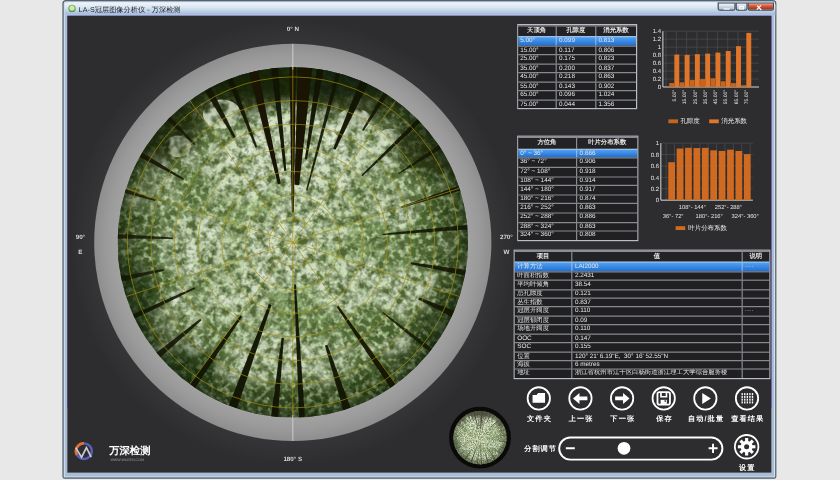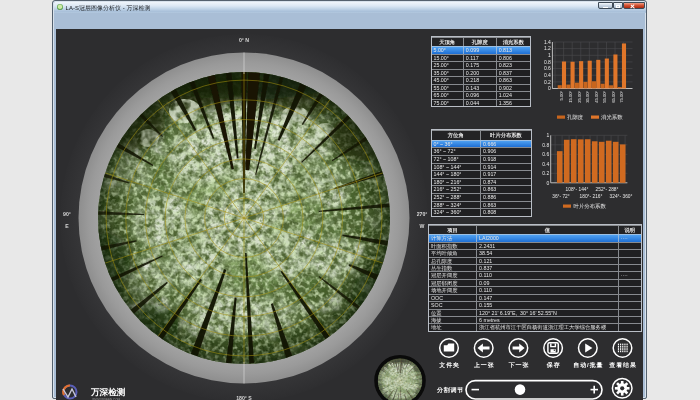--- a/index.html
+++ b/index.html
@@ -9,21 +9,21 @@
 #tbar {position:absolute;left:0.5px;top:0.5px;width:592px;height:11.8px;border-radius:2px 2px 0 0;background:linear-gradient(180deg,#f0f5fb 0%,#dce8f4 35%,#bed2e6 65%,#a9c0da 85%,#b2c8de 100%)}
 #title {position:absolute;left:12.5px;top:2.5px;font-size:5.9px;color:#15181c;letter-spacing:0.1px;white-space:nowrap}
 #appico {position:absolute;left:3.5px;top:3.4px;width:6px;height:6px;border-radius:50%;background:radial-gradient(circle at 50% 45%, #cdeaa8 0 38%, #78b860 55%, #2e7a2a 78%, #1a5520 100%);}
 .wbtn {position:absolute;top:1px;height:7.2px;border:0.8px solid #3e4a56;border-radius:0 0 2px 2px}
 .g {position:absolute;display:block}
 .x1,.x2 {left:8.2px;top:1.2px;width:1.4px;height:4.6px;background:#fff}
 .x1 {transform:rotate(45deg)} .x2 {transform:rotate(-45deg)}
 #bmin {left:545px;width:14.5px;background:linear-gradient(180deg,#f4f8fb,#cdd9e6 45%,#aebfd0)}
 #bmax {left:559.5px;width:10.5px;background:linear-gradient(180deg,#f4f8fb,#cdd9e6 45%,#aebfd0)}
 #bclose {left:570px;color:#fff;width:21.5px;background:linear-gradient(180deg,#f0a58c,#d9593a 40%,#b03015 90%)}
-#content {position:absolute;left:3px;top:28px;width:587px;height:327px;background:#8b5cf6}
+#content {position:absolute;left:3px;top:12px;width:587px;height:327px;background:#8b5cf6}
 .tbl {position:absolute;background:#202022;border:0.8px solid #b9bec6;font-size:5.3px;color:#e6e6e6}
 .th {display:flex;height:9.7px;line-height:9.3px;font-weight:bold;background:#232325}
 .hc {text-align:center!important;padding-left:0!important}
 .tr {display:flex;height:7.5px;line-height:7.1px;background:#202022}
 .tr.sel {background:linear-gradient(180deg,#57a8f5,#1e6fd4)}
 .c {border-right:0.8px solid rgba(205,210,216,0.6);border-top:0.8px solid rgba(205,210,216,0.6);padding-left:2px;overflow:hidden;white-space:nowrap}
 .c:last-child {border-right:none}
 </style></head><body>
 <div id="win">
  <div id="tbar"></div>

